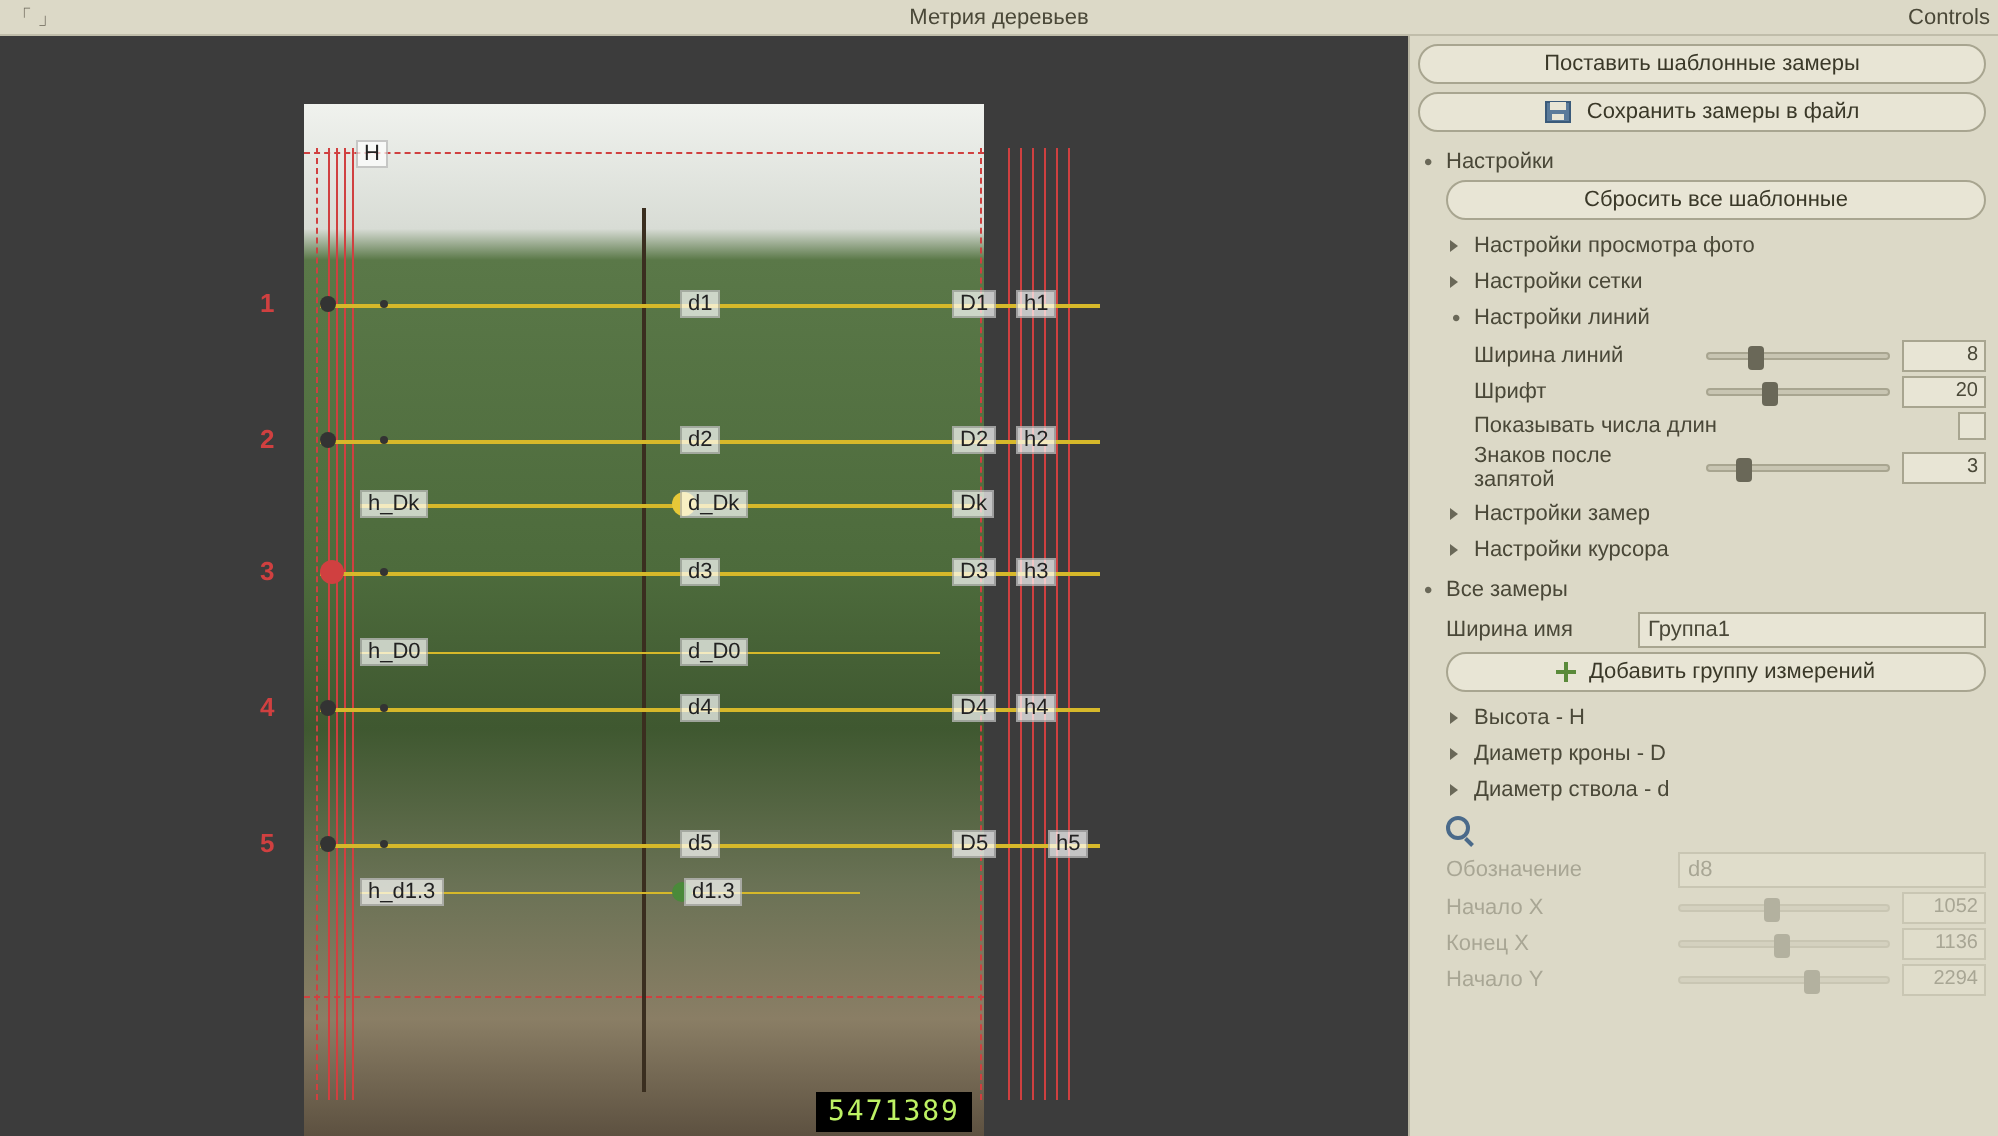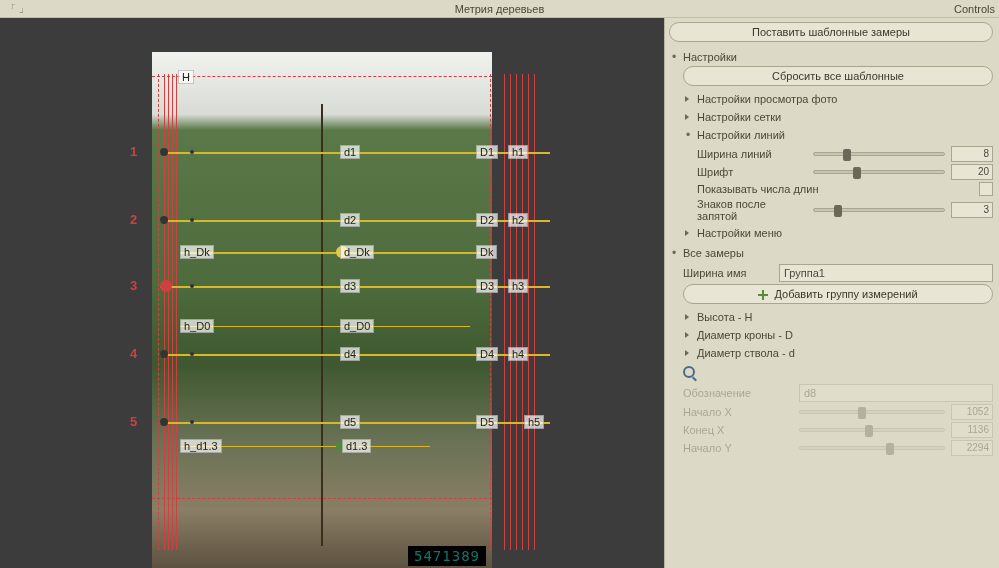--- a/index.html
+++ b/index.html
@@ -5,35 +5,35 @@
 * { margin: 0; padding: 0; box-sizing: border-box; font-family: Arial, sans-serif; }
 body { width: 999px; height: 568px; background: #dcd9c7; overflow: hidden; display: flex; flex-direction: column; font-size: 11px; color: #333; }
 .titlebar { height: 18px; background: #dcd9c7; display: flex; align-items: center; border-bottom: 1px solid #c0bdaa; position: relative; }
 .titlebar .left { position: absolute; left: 6px; font-size: 10px; color: #6a6658; }
 .titlebar .center { margin: 0 auto; font-size: 11px; color: #4a4838; }
 .titlebar .right { position: absolute; right: 4px; font-size: 11px; color: #4a4838; }
 .main { flex: 1; display: flex; min-height: 0; }
 .viewport { flex: 1; background: #3c3c3c; position: relative; overflow: hidden; }
 .photo { position: absolute; left: 152px; top: 34px; width: 340px; height: 520px; background: linear-gradient(to bottom, #f0f2ee 0%, #d8dcd5 12%, #5a7848 15%, #4d6b3c 45%, #3f5830 60%, #6a7255 75%, #8a7e65 88%, #5a4e3e 100%); }
 .photo::before { content: ""; position: absolute; left: 50%; top: 10%; width: 2px; height: 85%; background: #3a2e1f; transform: translateX(-50%); }
-.img-id { position: absolute; right: 6px; bottom: 6px; background: #000; color: #0f766e; font-family: monospace; font-size: 14px; padding: 2px 6px; letter-spacing: 1px; text-align: right; }
+.img-id { position: absolute; right: 6px; bottom: 6px; background: #000; color: #bef264; font-family: monospace; font-size: 14px; padding: 2px 6px; letter-spacing: 1px; text-align: right; }
 .overlay { position: absolute; left: 0; top: 0; width: 100%; height: 100%; pointer-events: none; }
 .v-line { position: absolute; top: 56px; bottom: 18px; width: 1px; background: #d04040; }
 .v-line.dashed { background: none; border-left: 1px dashed #d04040; }
 .h-dash { position: absolute; left: 152px; width: 340px; border-top: 1px dashed #d04040; }
 .meas-row { position: absolute; left: 130px; width: 420px; height: 14px; }
 .meas-row .num { position: absolute; left: 0; top: -8px; color: #d04040; font-weight: bold; font-size: 13px; }
 .meas-row .hline { position: absolute; left: 30px; right: 0; top: 0; border-top: 2px solid #d6b82a; }
 .meas-row .hline.thin { border-top: 1px solid #d6b82a; }
 .meas-row .dot { position: absolute; top: -4px; width: 8px; height: 8px; border-radius: 50%; background: #333; }
 .meas-row .dot.red { background: #d04040; width: 12px; height: 12px; top: -6px; }
 .meas-row .dot.yellow { background: #e6c838; width: 12px; height: 12px; top: -6px; }
 .meas-row .dot.green { background: #4a8a3a; width: 10px; height: 10px; top: -5px; }
 .lbl { position: absolute; background: rgba(255,255,255,0.7); color: #222; font-size: 11px; padding: 0 3px; border: 1px solid rgba(0,0,0,0.2); white-space: nowrap; }
-.sidebar { width: 335px; background: #dcd9c7; border-left: 1px solid #b8b5a2; display: flex; flex-direction: column; overflow-y: auto; padding: 4px 6px 0 4px; }
+.sidebar { width: 295px; background: #dcd9c7; border-left: 1px solid #b8b5a2; display: flex; flex-direction: column; overflow-y: auto; padding: 4px 6px 0 4px; }
 .btn { display: block; width: 100%; background: #e8e5d5; border: 1px solid #a8a590; border-radius: 10px; padding: 3px 4px; margin-bottom: 4px; font-size: 11px; color: #3a3828; text-align: center; cursor: pointer; }
 .btn .ico { display: inline-block; width: 14px; height: 12px; vertical-align: middle; margin-right: 4px; }
 .section { margin-top: 2px; }
 .sec-title { font-size: 11px; color: #4a4838; padding: 3px 0 3px 14px; position: relative; cursor: pointer; }
 .sec-title::before { content: ""; position: absolute; left: 2px; top: 6px; border-left: 4px solid #6a6858; border-top: 3px solid transparent; border-bottom: 3px solid transparent; }
 .sec-title.bullet::before { content: "•"; border: none; left: 3px; top: 2px; font-size: 12px; color: #6a6858; }
 .sub { padding-left: 14px; }
 .row { display: flex; align-items: center; margin: 2px 0; gap: 6px; }
 .row label { flex: 0 0 110px; font-size: 11px; color: #4a4838; }
 .row label.wide { flex: 0 0 100px; }
@@ -151,20 +151,28 @@
         <div class="hline thin" style="left:50px; right:120px;"></div>
         <div class="dot green" style="left:206px"></div>
         <span class="lbl" style="left:50px; top:-7px">h_d1.3</span>
         <span class="lbl" style="left:212px; top:-7px">d1.3</span>
       </div>
     </div>
   </div>
 
   <div class="sidebar">
     <button class="btn">Поставить шаблонные замеры</button>
+    <button class="btn">
+      <span class="ico"><svg viewBox="0 0 14 12">
+            <rect x="1" y="1" width="12" height="10" fill="#5a7a9a" stroke="#3a5a7a"></rect>
+            <rect x="3" y="1" width="8" height="4" fill="#e8e5d5"></rect>
+            <rect x="4" y="7" width="6" height="3" fill="#e8e5d5"></rect>
+          </svg></span>
+      <span>Сохранить замеры в файл</span>
+    </button>
 
     <div class="section">
       <div class="sec-title bullet">Настройки</div>
       <div class="sub">
         <button class="btn">Сбросить все шаблонные</button>
         <div class="sec-title">Настройки просмотра фото</div>
         <div class="sec-title">Настройки сетки</div>
         <div class="sec-title bullet">Настройки линий</div>
         <div class="sub">
           <div class="row">
@@ -186,21 +194,22 @@
             <div style="width:14px;height:14px;border:1px solid #a8a590;background:#e8e5d5"></div>
           </div>
           <div class="row">
             <label>Знаков после запятой</label>
             <div class="slider-track">
                 <div class="slider-thumb" style="left:15%"></div>
               </div>
             <div class="valbox">3</div>
           </div>
         </div>
-        <div class="sec-title">Настройки меню</div>
+        <div class="sec-title">Настройки замер</div>
+        <div class="sec-title">Настройки курсора</div>
       </div>
     </div>
 
     <div class="section">
       <div class="sec-title bullet">Все замеры</div>
       <div class="sub">
         <div class="row">
           <label style="flex:0 0 90px">Ширина имя</label>
           <input class="txtinput" value="Группа1" style="">
         </div>

